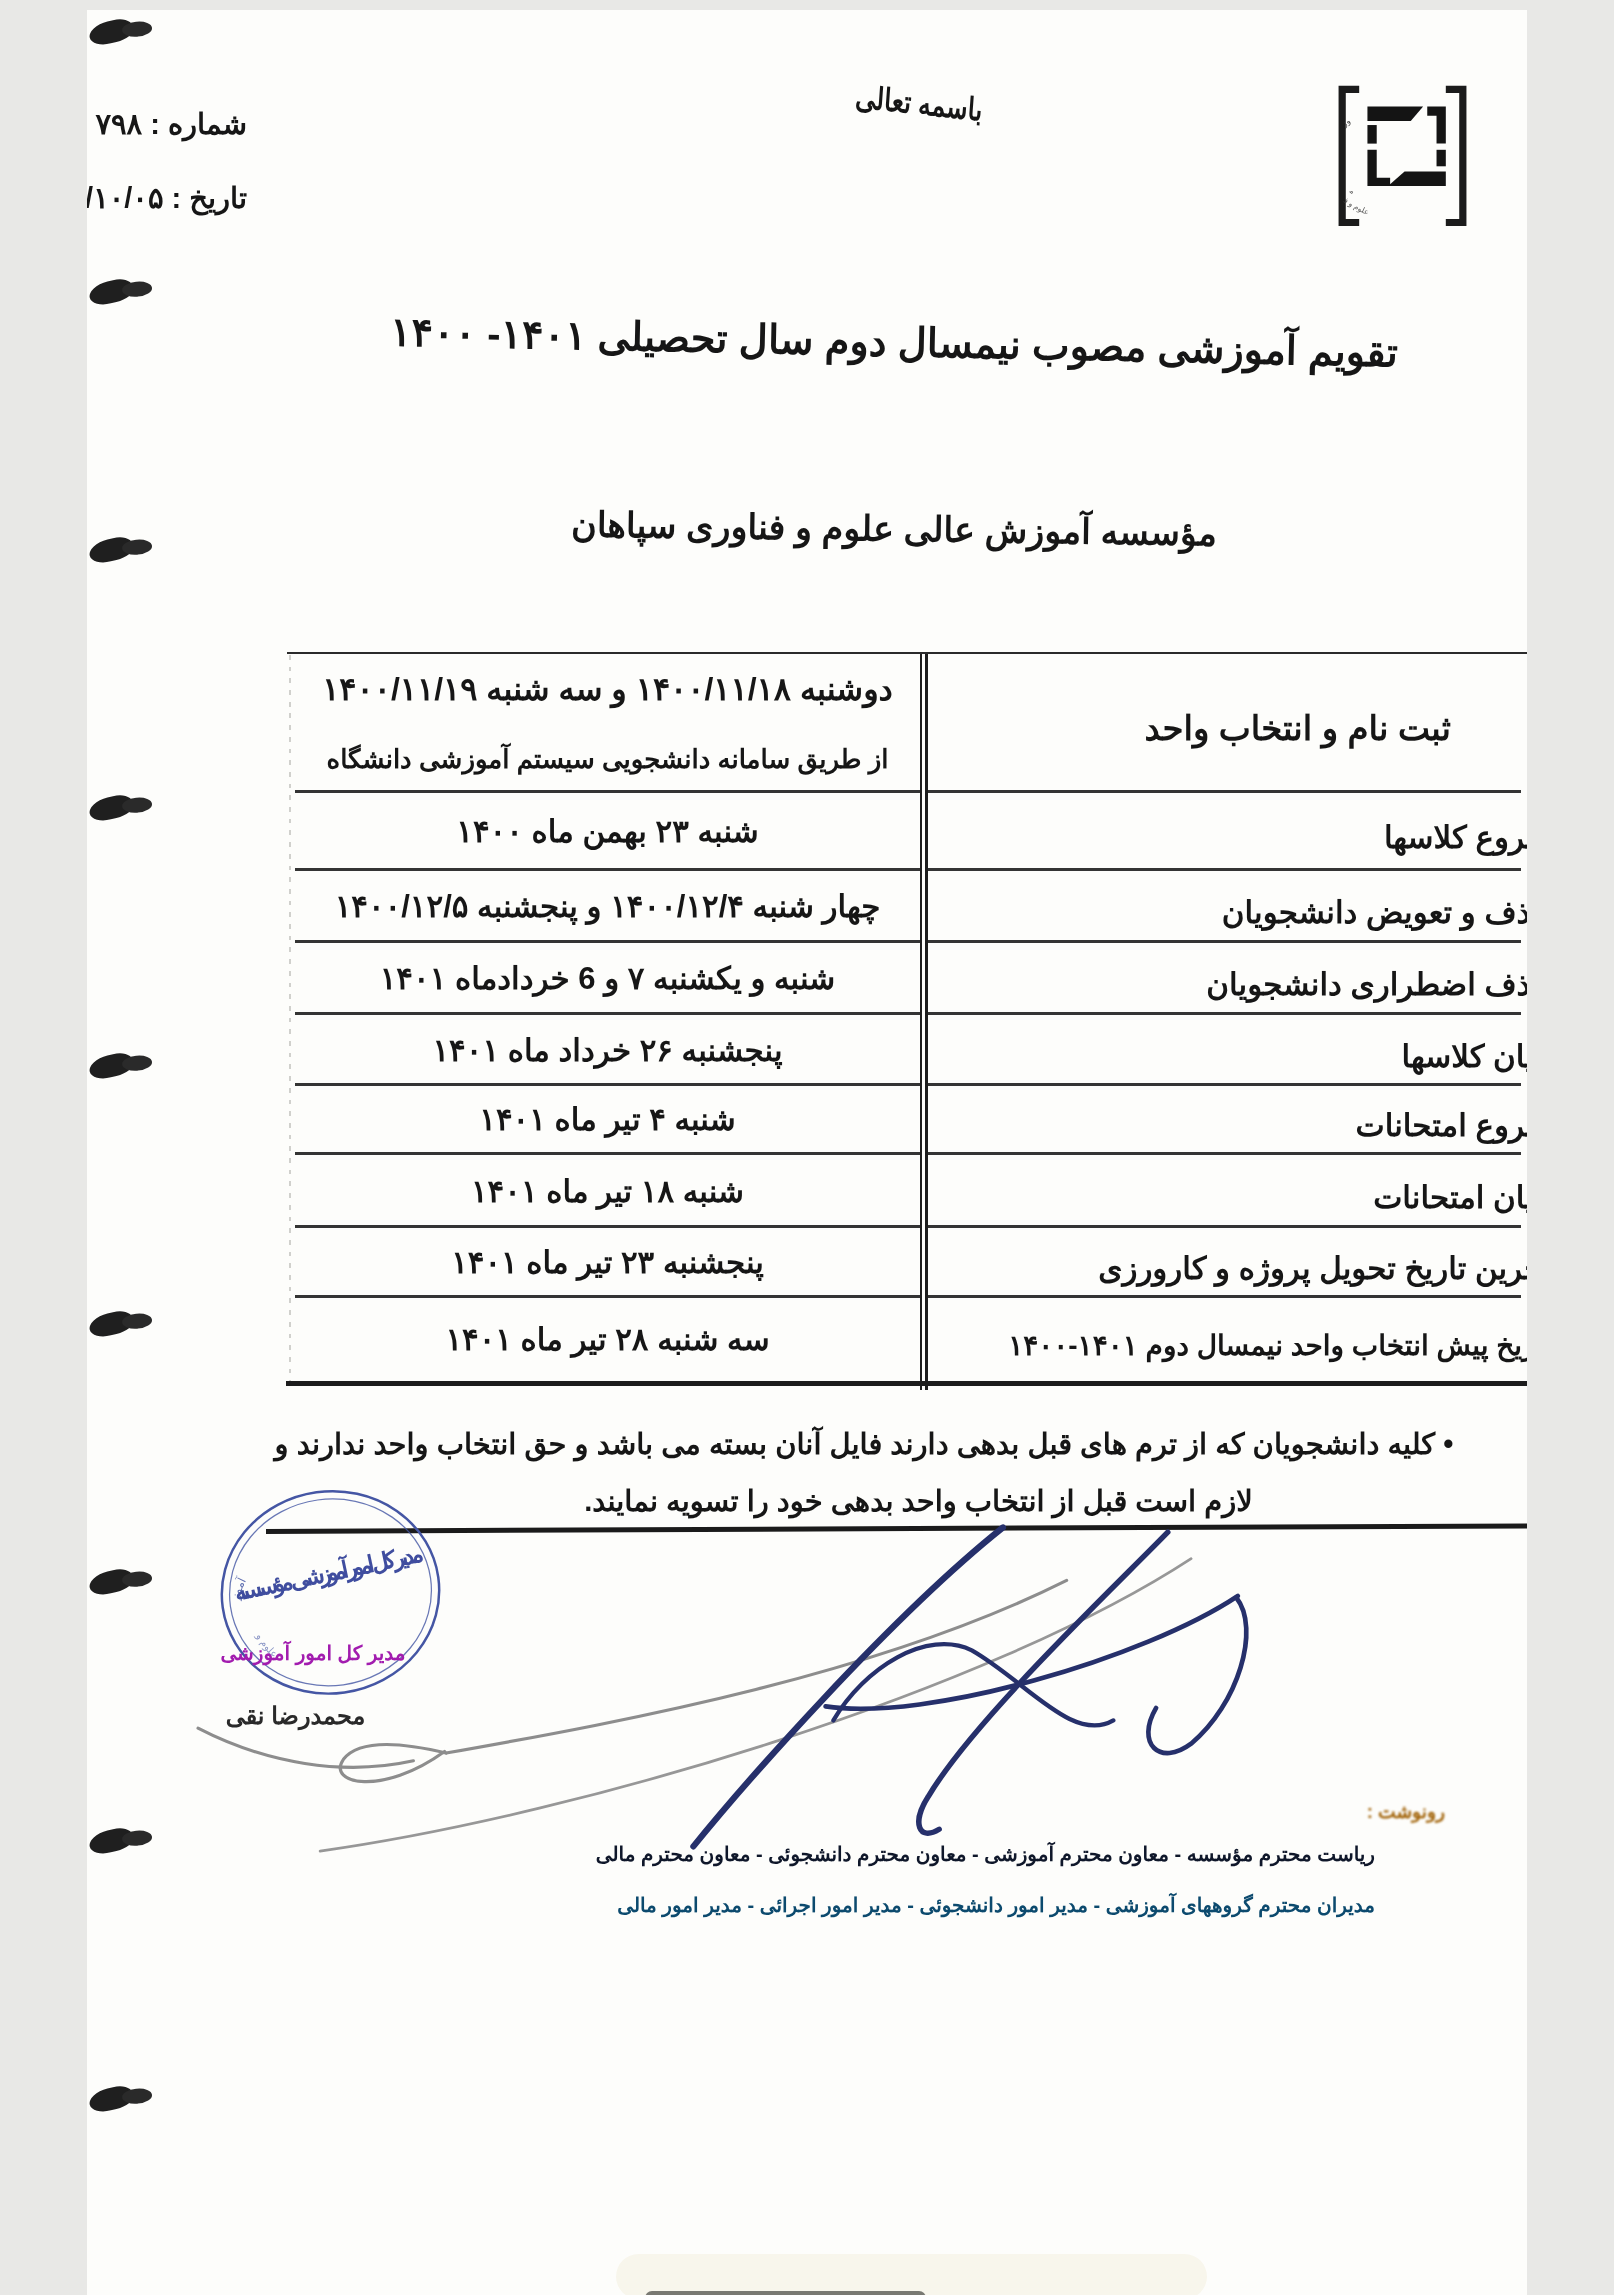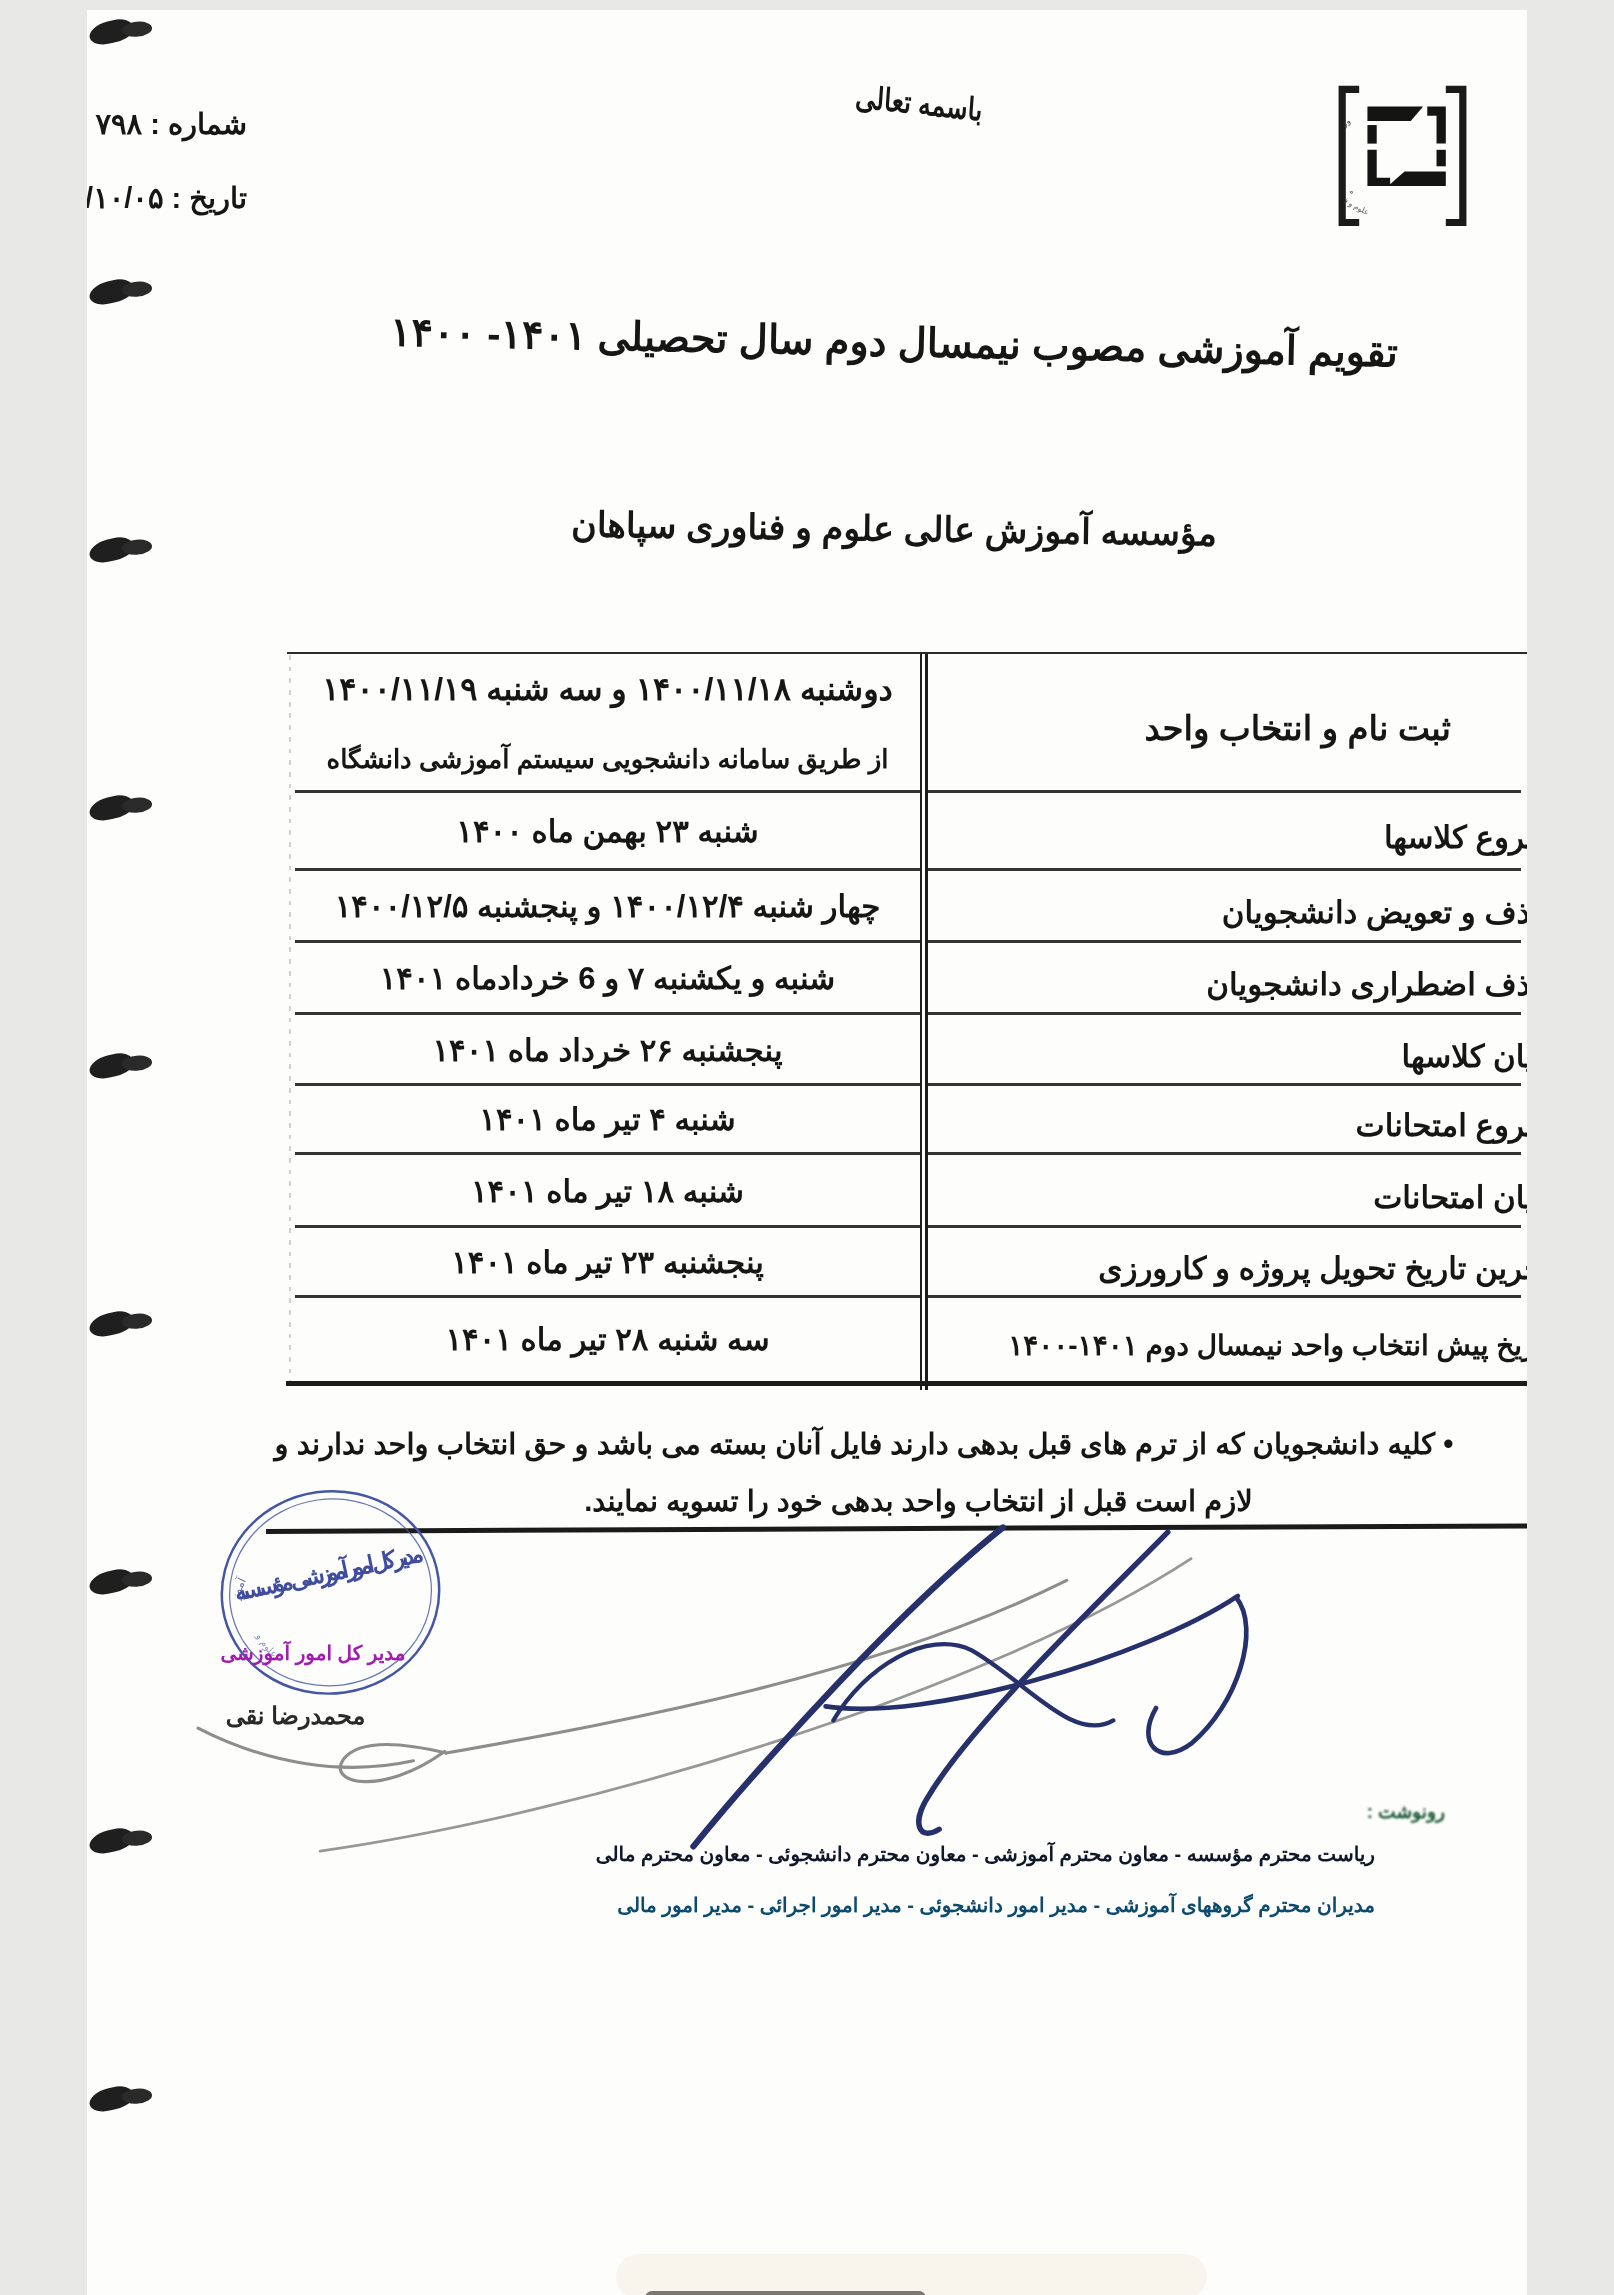--- a/index.html
+++ b/index.html
@@ -52,21 +52,21 @@
   
   .note1{left:124px;width:1306px;top:1417px;text-align:center;font-size:29px;font-weight:bold;}
   .note2{left:180px;width:1303px;top:1474px;text-align:center;font-size:29px;font-weight:bold;}
   .rule2{left:179px;top:1516px;width:1327px;height:5.4px;background:#1b1b1b;transform:rotate(-.25deg);}
 
   
   .sig-role{left:125px;top:1631px;width:202px;text-align:center;font-size:20px;font-weight:bold;color:#a21caf;}
   .sig-name{left:123px;top:1692px;width:171px;text-align:center;font-size:24px;font-weight:bold;color:#2a2a2a;}
 
   
-  .foot-label{right:82px;top:1791px;font-size:18.7px;color:#14532d;filter:blur(0.8px);font-weight:600;white-space:nowrap;}
+  .foot-label{right:82px;top:1791px;font-size:18.7px;color:#a16207;filter:blur(0.8px);font-weight:600;white-space:nowrap;}
   .foot-l1{right:152px;top:1832px;font-size:20px;color:#0f172a;filter:blur(0.6px);font-weight:600;white-space:nowrap;}
   .foot-l2{right:152px;top:1883px;font-size:20px;color:#0c4a6e;filter:blur(0.6px);font-weight:600;white-space:nowrap;}
 
   .scan-smudge{left:529px;top:2244px;width:591px;height:45px;background:#f8f6ec;border-radius:23px;}
   .scan-strip{left:558px;top:2281px;width:281px;height:14px;background:#63635d;border-radius:7px;opacity:.85;}
 </style>
 </head>
 <body>
 
 <div class="page">

